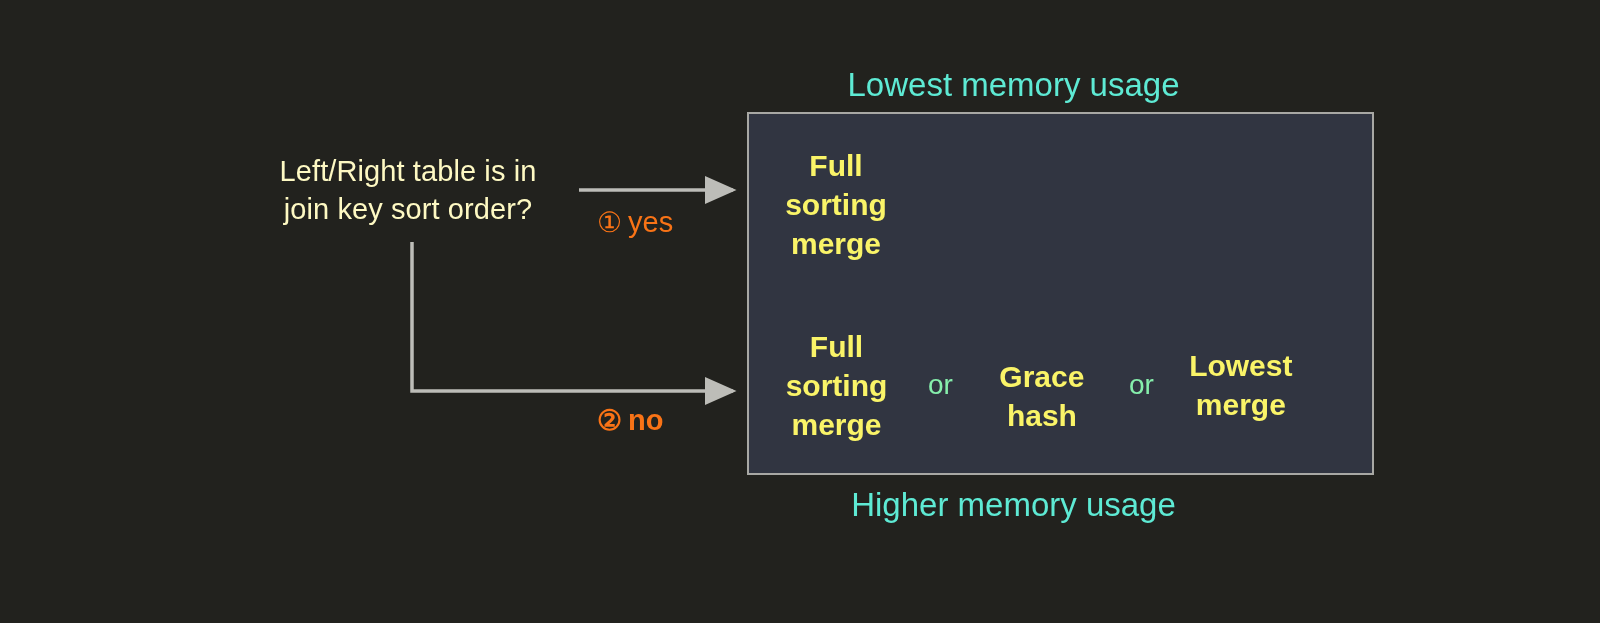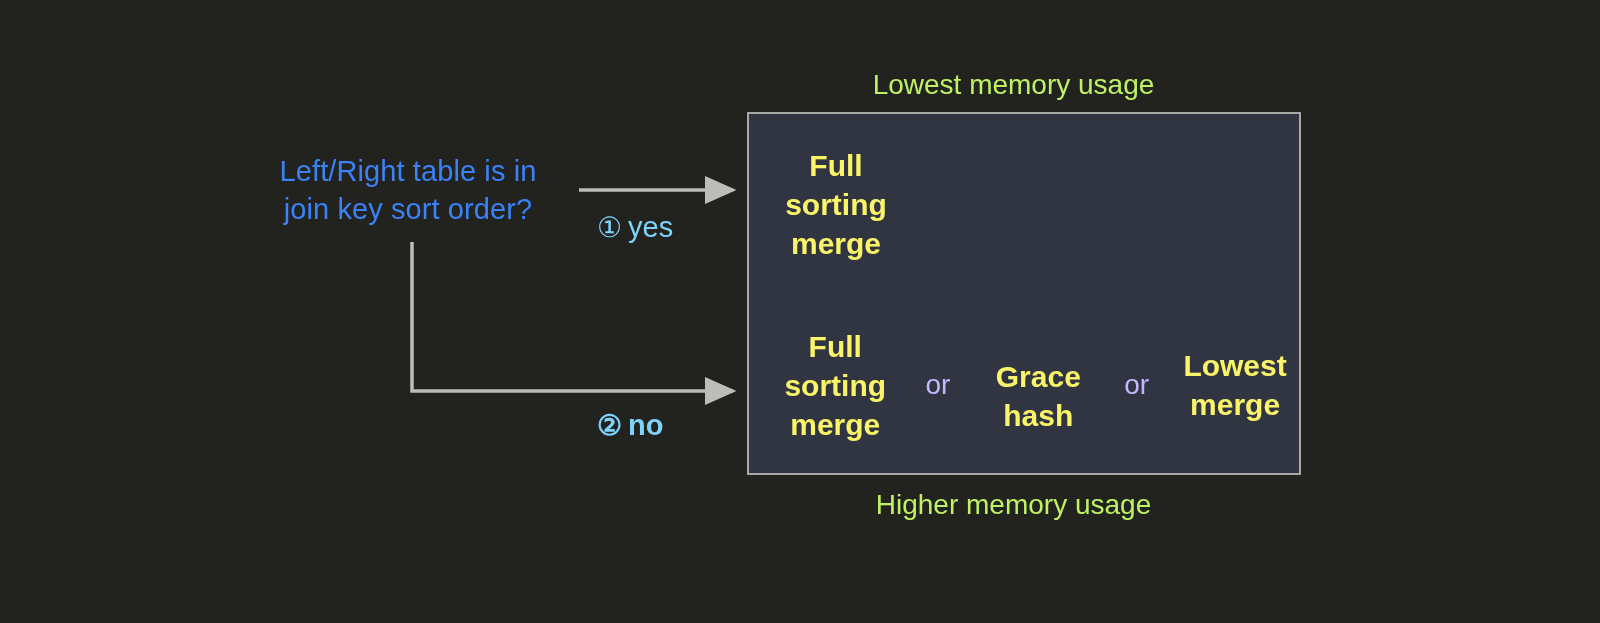--- a/index.html
+++ b/index.html
@@ -20,42 +20,42 @@
     height: 623px;
   }
 
   
   .question {
     position: absolute;
     left: 238px;
     top: 152px;
     width: 340px;
     text-align: center;
-    color: #3b82f6;
+    color: #fef9c3;
     font-size: 29px;
     line-height: 38px;
     white-space: pre-line;
     letter-spacing: 0.1px;
   }
 
   
   #connectors {
     position: absolute;
     left: 0;
     top: 0;
     width: 1600px;
     height: 623px;
   }
 
   
   .branch-label {
     position: absolute;
-    color: #7dd3fc;
+    color: #f97316;
     font-size: 29px;
-    line-height: 48px;
+    line-height: 38px;
     white-space: nowrap;
   }
   .branch-label .num {
     font-size: 28px;
     margin-right: 6px;
   }
   #branch-yes {
     left: 597px;
     top: 203px;
   }
@@ -64,34 +64,34 @@
     top: 401px;
     font-weight: bold;
   }
 
   
   .caption {
     position: absolute;
     width: 533px;
     left: 747px;
     text-align: center;
-    color: #bef264;
-    font-size: 28px;
+    color: #5eead4;
+    font-size: 33px;
     line-height: 34px;
     white-space: nowrap;
   }
   #caption-top { top: 68px; }
   #caption-bottom { top: 482px; margin-top: 6px; }
 
   
   #panel {
     position: absolute;
     left: 747px;
     top: 112px;
-    width: 554px;
+    width: 627px;
     height: 363px;
     box-sizing: border-box;
     background: #313541;
     border: 2px solid #a8a8a4;
     padding-left: 36px;
   }
 
   .row {
     position: absolute;
     left: 0;
@@ -111,21 +111,21 @@
 
   .option {
     color: #faf468;
     font-weight: bold;
     font-size: 30px;
     line-height: 39px;
     text-align: center;
     white-space: pre-line;
   }
   .sep {
-    color: #c4b5fd;
+    color: #86efac;
     font-size: 28px;
     line-height: 34px;
     font-weight: normal;
     white-space: nowrap;
   }
 
   
   #row-top .option {
     margin-left: 12px;
     width: 150px;

